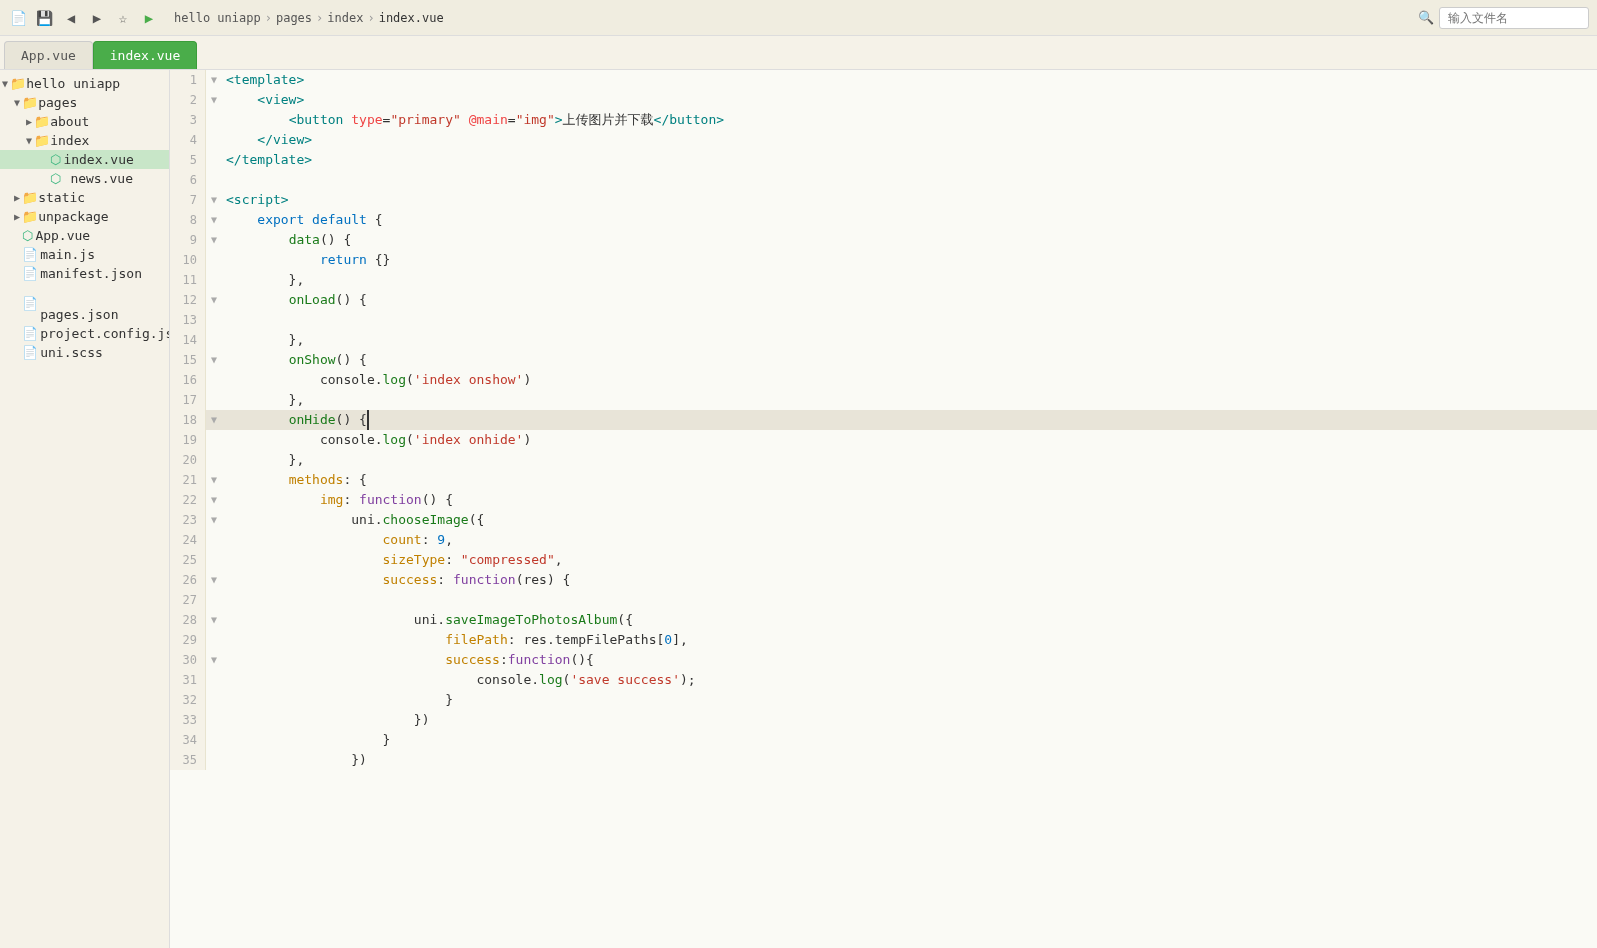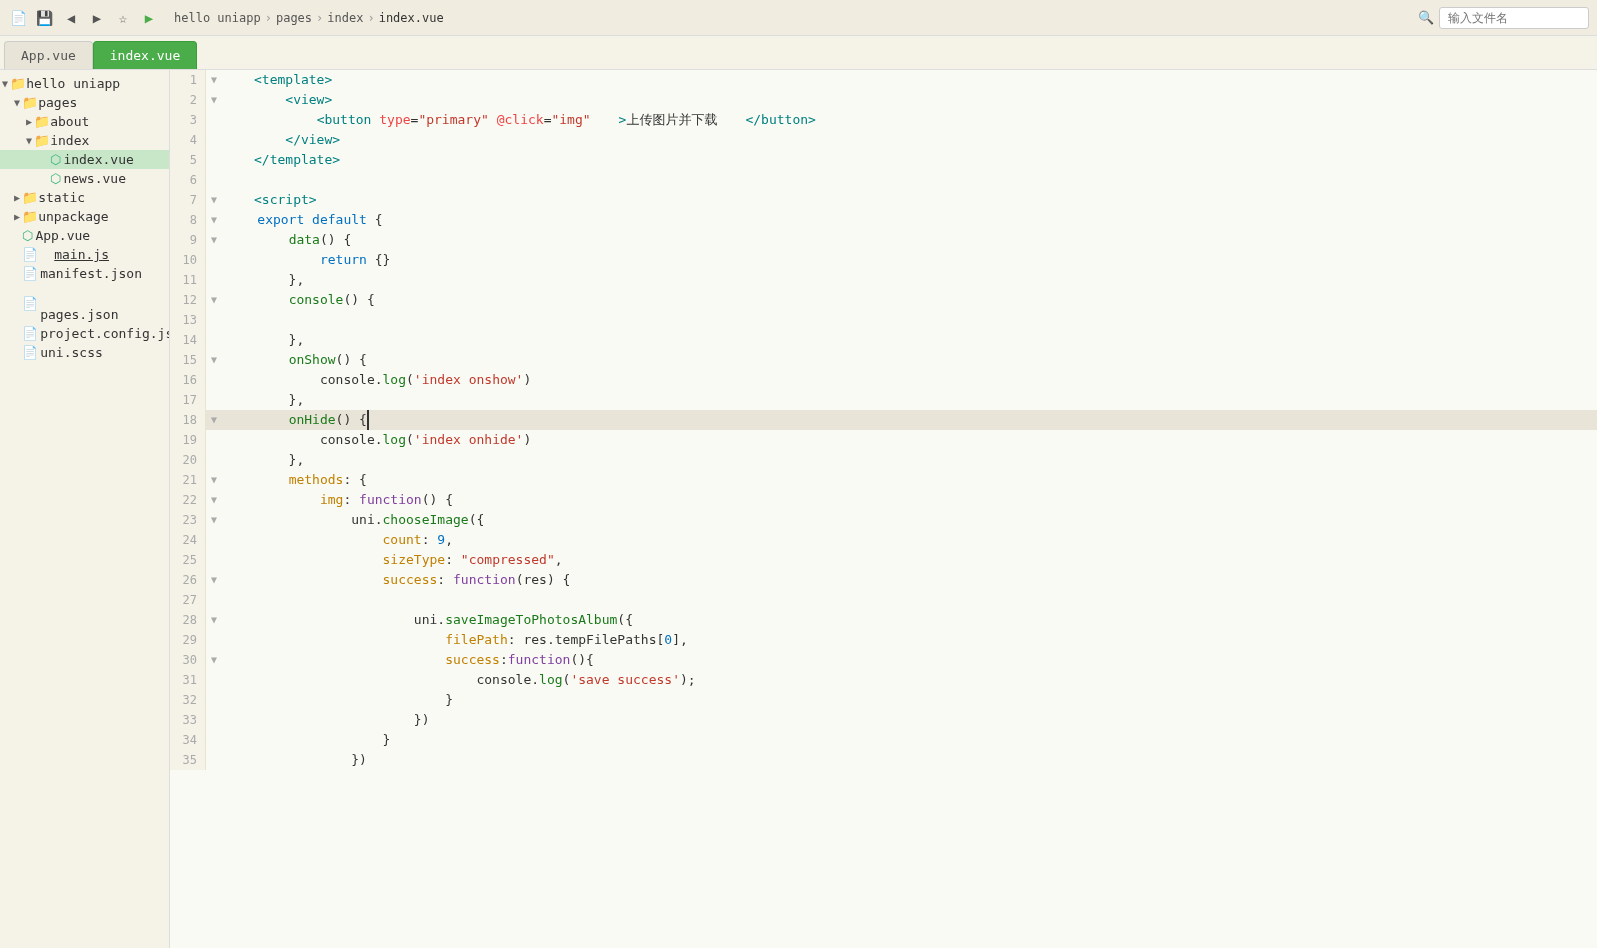--- a/index.html
+++ b/index.html
@@ -120,21 +120,21 @@
       user-select: none;
     }
     .code-content {
       padding-left: 4px;
       white-space: pre;
       color: #333;
     }
 
     
     .kw { color: #0070c0; } 
-    .tag { color: #008080; margin-left: 28px; }
+    .tag { color: #008080; }
     .attr { color: #ef4444; }
     .str { color: #c0392b; }
     .fn { color: #8040a0; }
     .num { color: #0070c0; }
     .method { color: #1a7a1a; }
     .prop { color: #c08000; }
     .plain { color: #333; margin-top: 20px; }
     .cursor { border-left: 2px solid #333; display: inline-block; }
   </style>
 </head>
@@ -199,21 +199,21 @@
 
     <div class="tree-item selected" style="padding-left:42px;">
       <span class="chevron">&nbsp;</span>
       <span class="vue-file-icon">⬡</span>
       <span style="margin-left:2px;">index.vue</span>
     </div>
 
     <div class="tree-item" style="padding-left:42px;">
       <span class="chevron">&nbsp;</span>
       <span class="vue-file-icon">⬡</span>
-      <span style="margin-left:2px;">news.vue</span>
+      <span style="margin-left:9px;">news.vue</span>
     </div>
 
     <div class="tree-item" style="padding-left:14px;">
       <span class="chevron">▶</span>
       <span class="folder-icon">📁</span>
       <span>static</span>
     </div>
 
     <div class="tree-item" style="padding-left:14px;">
       <span class="chevron">▶</span>
@@ -223,21 +223,21 @@
 
     <div class="tree-item" style="padding-left:14px;">
       <span class="chevron">&nbsp;</span>
       <span class="vue-file-icon">⬡</span>
       <span style="margin-left:2px;">App.vue</span>
     </div>
 
     <div class="tree-item" style="padding-left:14px;">
       <span class="chevron">&nbsp;</span>
       <span class="js-file-icon">📄</span>
-      <span style="margin-left:16px;text-decoration:underline;">main.js</span>
+      <span style="margin-left:2px;">main.js</span>
     </div>
 
     <div class="tree-item" style="padding-left:14px;">
       <span class="chevron">&nbsp;</span>
       <span class="json-file-icon">📄</span>
       <span style="margin-left:2px;">manifest.json</span>
     </div>
 
     <div class="tree-item" style="padding-left:14px;">
       <span class="chevron">&nbsp;</span>
@@ -269,21 +269,21 @@
 
       <div class="code-line">
         <span class="line-num">2</span>
         <span class="fold-icon">▼</span>
         <span class="code-content">    <span class="tag">&lt;view&gt;</span></span>
       </div>
 
       <div class="code-line">
         <span class="line-num">3</span>
         <span class="fold-icon">&nbsp;</span>
-        <span class="code-content">        <span class="tag">&lt;button</span> <span class="attr">type</span>=<span class="str">"primary"</span> <span class="attr">@click</span>=<span class="str">"img"</span><span class="tag">&gt;</span>上传图片并下载<span class="tag">&lt;/button&gt;</span></span>
+        <span class="code-content">        <span class="tag">&lt;button</span> <span class="attr">type</span>=<span class="str">"primary"</span> <span class="attr">@main</span>=<span class="str">"img"</span><span class="tag">&gt;</span>上传图片并下载<span class="tag">&lt;/button&gt;</span></span>
       </div>
 
       <div class="code-line">
         <span class="line-num">4</span>
         <span class="fold-icon">&nbsp;</span>
         <span class="code-content">    <span class="tag">&lt;/view&gt;</span></span>
       </div>
 
       <div class="code-line">
         <span class="line-num">5</span>
@@ -323,21 +323,21 @@
 
       <div class="code-line">
         <span class="line-num">11</span>
         <span class="fold-icon">&nbsp;</span>
         <span class="code-content">        },</span>
       </div>
 
       <div class="code-line">
         <span class="line-num">12</span>
         <span class="fold-icon">▼</span>
-        <span class="code-content">        <span class="method">console</span>() {</span>
+        <span class="code-content">        <span class="method">onLoad</span>() {</span>
       </div>
 
       <div class="code-line">
         <span class="line-num">13</span>
         <span class="fold-icon">&nbsp;</span>
         <span class="code-content">&nbsp;</span>
       </div>
 
       <div class="code-line">
         <span class="line-num">14</span>

